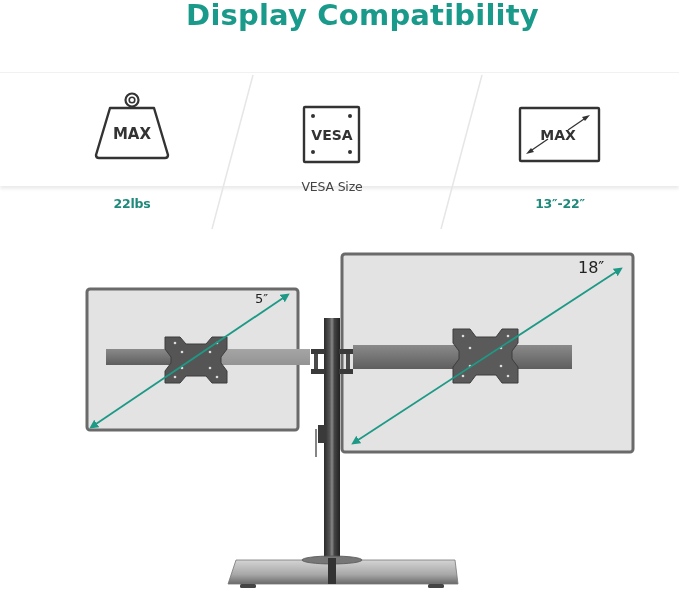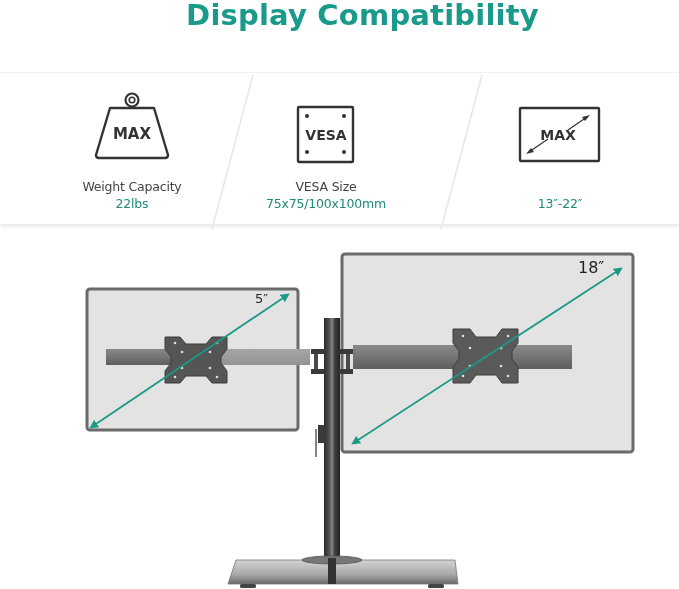--- a/index.html
+++ b/index.html
@@ -8,39 +8,39 @@
 
   .title {
     position: absolute; left: 0; top: 0; width: 679px; height: 34px;
     text-align: center; font-weight: bold; font-size: 29px; line-height: 30px;
     color: #1a9a8a; letter-spacing: 0.2px;
     font-family: "DejaVu Sans", sans-serif;
     padding-left: 46px;
   }
 
   .band {
-    position: absolute; left: 0; top: 72px; width: 679px; height: 152px;
+    position: absolute; left: 0; top: 72px; width: 679px; height: 114px;
     background: #ffffff;
     border-top: 1px solid #f1f1f1;
     box-shadow: 0 3px 3px rgba(0,0,0,0.08);
   }
   .band-svg { position: absolute; left: 0; top: 0; }
 
   .feature {
     position: absolute; top: 0; width: 200px; height: 158px; text-align: center;
   }
   .feature .icon { position: absolute; left: 50%; transform: translateX(-50%); }
   .feature .label {
     position: absolute; left: 0; width: 100%; top: 106px;
     font-size: 12.5px; color: #444444; font-family: "DejaVu Sans", sans-serif;
     letter-spacing: -0.2px;
   }
   .feature .value {
     position: absolute; left: 0; width: 100%; top: 123px;
-    font-size: 12.5px; font-weight: normal; color: #1f8a7c; font-family: "DejaVu Sans", sans-serif;
+    font-size: 12.5px; font-weight: bold; color: #1f8a7c; font-family: "DejaVu Sans", sans-serif;
     letter-spacing: -0.2px;
   }
   .icon-text {
     font-family: "DejaVu Sans", sans-serif; font-weight: bold; fill: #333333;
   }
 
   .illustration { position: absolute; left: 0; top: 245px; }
   .size-label {
     position: absolute; font-family: "DejaVu Sans", sans-serif; color: #222;
   }
@@ -56,35 +56,33 @@
     <line x1="482" y1="2" x2="441" y2="156" stroke="#e6e6e6" stroke-width="1.5"></line>
   </svg>
 
   <div class="feature" style="left:32px;">
     <svg class="icon" width="82" height="70" viewBox="0 0 82 70" style="top:18px;">
       <circle cx="41" cy="9" r="6.5" fill="none" stroke="#333" stroke-width="2.2"></circle>
       <circle cx="41" cy="9" r="2.8" fill="none" stroke="#333" stroke-width="1.6"></circle>
       <path d="M19 17 L63 17 L77 64 Q77 67 74 67 L8 67 Q5 67 5 64 Z" fill="#fff" stroke="#333" stroke-width="2.4" stroke-linejoin="round"></path>
       <text class="icon-text" x="41" y="48" font-size="15" text-anchor="middle">MAX</text>
     </svg>
-    <div class="label">Weight Capacity</div>
     <div class="value">22lbs</div>
   </div>
 
-  <div class="feature" style="left:226px;">
+  <div class="feature" style="left:232px;">
     <svg class="icon" width="60" height="60" viewBox="0 0 60 60" style="top:32px;">
       <rect x="2" y="2" width="55" height="55" fill="#fff" stroke="#333" stroke-width="2.4" rx="1"></rect>
       <circle cx="11" cy="11" r="2" fill="#333"></circle>
       <circle cx="48" cy="11" r="2" fill="#333"></circle>
       <circle cx="11" cy="47" r="2" fill="#333"></circle>
       <circle cx="48" cy="47" r="2" fill="#333"></circle>
       <text class="icon-text" x="30" y="35" font-size="14" text-anchor="middle">VESA</text>
     </svg>
     <div class="label">VESA Size</div>
-    <div class="value">75x75/100x100mm</div>
   </div>
 
   <div class="feature" style="left:460px;">
     <svg class="icon" width="84" height="58" viewBox="0 0 84 58" style="top:33px;">
       <rect x="2" y="2" width="79" height="53" fill="#fff" stroke="#333" stroke-width="2.4" rx="1"></rect>
       <line x1="50" y1="24" x2="69" y2="11" stroke="#333" stroke-width="1.3"></line>
       <polygon points="72,9 64,11 67,15" fill="#333"></polygon>
       <line x1="30" y1="33" x2="11" y2="46" stroke="#333" stroke-width="1.3"></line>
       <polygon points="8,48 16,46 13,42" fill="#333"></polygon>
       <text class="icon-text" x="40" y="34" font-size="14" text-anchor="middle">MAX</text>

